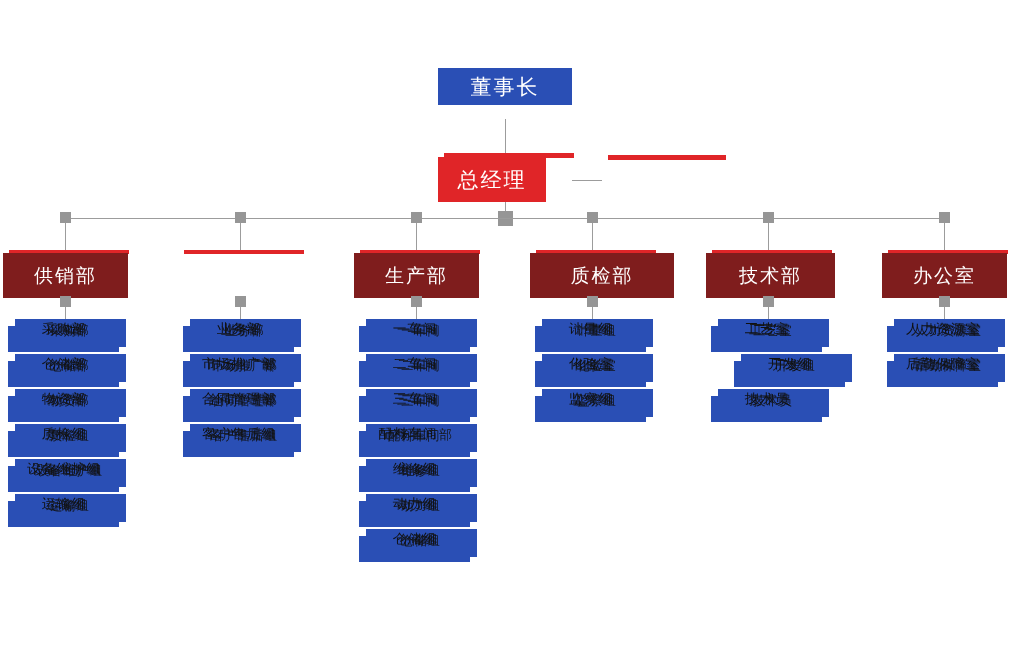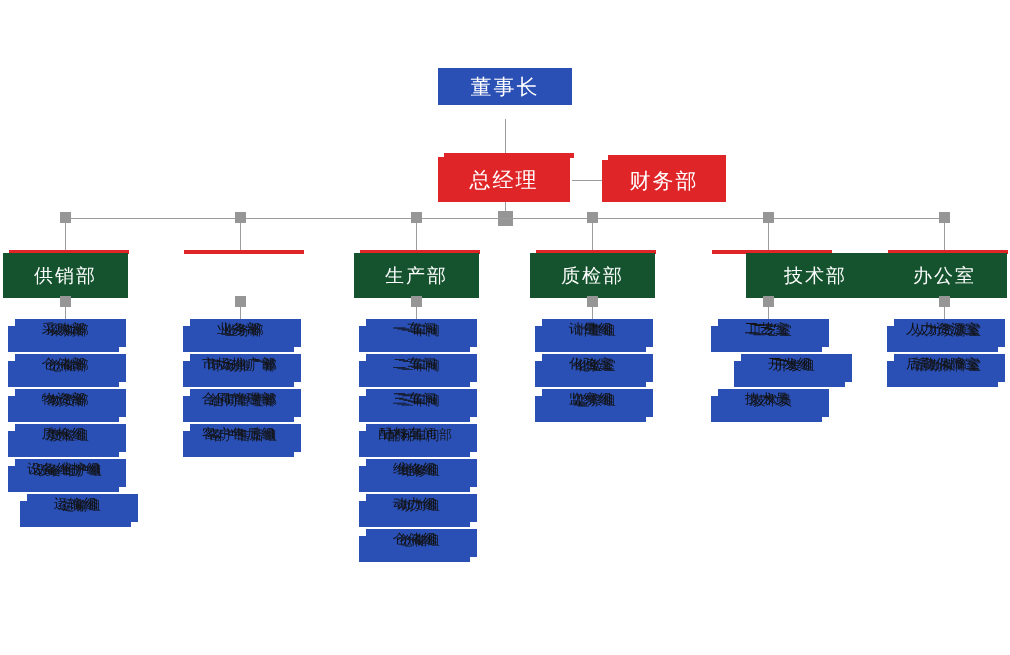--- a/index.html
+++ b/index.html
@@ -37,21 +37,21 @@
   .n-chairman{
     background:#2a4fb5;
     font-size:21px;
   }
   
   .n-red{
     background:#e02528;
     font-size:21px;
   }
   .n-red-sm{
-    background:#14532d;
+    background:#7f1d1d;
     font-size:19px;
   }
 
   
   .red-backbar{
     position:absolute;
     background:#e02528;
   }
 
   
@@ -116,30 +116,27 @@
 
 <div id="chart">
 
   <div class="node n-chairman" style="left:438px;top:68px;width:134px;height:37px;">
     <span>董事长</span>
   </div>
 
   <div class="line-v" style="left:505px;top:119px;height:38px;"></div>
 
   <div class="red-backbar" style="left:444px;top:153px;width:130px;height:5px;"></div>
-  <div class="node n-red" style="left:438px;top:157px;width:132px;height:45px;">
+  <div class="node n-red" style="left:438px;top:157px;width:108px;height:45px;">
     <span>总经理</span>
   </div>
 
   <div class="line-h" style="left:572px;top:180px;width:30px;"></div>
 
   <div class="red-backbar" style="left:608px;top:155px;width:118px;height:5px;"></div>
-  <div class="node n-red" style="left:602px;top:160px;width:124px;height:42px;">
-    <span>财务部</span>
-  </div>
 
   <div class="line-v" style="left:505px;top:202px;height:13px;"></div>
   <div class="conn-node" style="left:498px;top:211px;width:15px;height:15px;"></div>
 
   <div class="line-h" style="left:65px;top:218px;width:880px;"></div>
 
   <div class="conn-node" style="left:60px;top:212px;width:11px;height:11px;"></div>
   <div class="line-v" style="left:65px;top:223px;height:30px;"></div>
   <div class="red-backbar" style="left:9px;top:250px;width:120px;height:4px;"></div>
   <div class="node n-red-sm" style="left:3px;top:253px;width:125px;height:45px;">
@@ -176,21 +173,21 @@
       <span class="glyph" data-t="质检组"><span>质检组</span></span>
     </div>
   </div>
   <div class="sub" style="left:8px;top:463px;">
     <div class="layer-back"></div>
     <div class="layer-front"></div>
     <div class="txt-wrap">
       <span class="glyph" data-t="设备维护组"><span>设备维护组</span></span>
     </div>
   </div>
-  <div class="sub" style="left:20px;top:498px;">
+  <div class="sub" style="left:8px;top:498px;">
     <div class="layer-back"></div>
     <div class="layer-front"></div>
     <div class="txt-wrap">
       <span class="glyph" data-t="运输组"><span>运输组</span></span>
     </div>
   </div>
 
   <div class="conn-node" style="left:235px;top:212px;width:11px;height:11px;"></div>
   <div class="line-v" style="left:240px;top:223px;height:30px;"></div>
   <div class="red-backbar" style="left:184px;top:250px;width:120px;height:4px;"></div>
@@ -281,21 +278,21 @@
     <div class="layer-back"></div>
     <div class="layer-front"></div>
     <div class="txt-wrap">
       <span class="glyph" data-t="仓储组"><span>仓储组</span></span>
     </div>
   </div>
 
   <div class="conn-node" style="left:587px;top:212px;width:11px;height:11px;"></div>
   <div class="line-v" style="left:592px;top:223px;height:30px;"></div>
   <div class="red-backbar" style="left:536px;top:250px;width:120px;height:4px;"></div>
-  <div class="node n-red-sm" style="left:530px;top:253px;width:125px;height:45px;">
+  <div class="node n-red-sm" style="left:530px;top:253px;width:144px;height:45px;">
     <span>质检部</span>
   </div>
   <div class="conn-node" style="left:587px;top:296px;width:11px;height:11px;"></div>
   <div class="line-v" style="left:592px;top:307px;height:18px;"></div>
 
   <div class="sub" style="left:535px;top:323px;">
     <div class="layer-back"></div>
     <div class="layer-front"></div>
     <div class="txt-wrap">
       <span class="glyph" data-t="计量组"><span>计量组</span></span>
@@ -312,21 +309,21 @@
     <div class="layer-back"></div>
     <div class="layer-front"></div>
     <div class="txt-wrap">
       <span class="glyph" data-t="监察组"><span>监察组</span></span>
     </div>
   </div>
 
   <div class="conn-node" style="left:763px;top:212px;width:11px;height:11px;"></div>
   <div class="line-v" style="left:768px;top:223px;height:30px;"></div>
   <div class="red-backbar" style="left:712px;top:250px;width:120px;height:4px;"></div>
-  <div class="node n-red-sm" style="left:746px;top:253px;width:139px;height:45px;">
+  <div class="node n-red-sm" style="left:706px;top:253px;width:129px;height:45px;">
     <span>技术部</span>
   </div>
   <div class="conn-node" style="left:763px;top:296px;width:11px;height:11px;"></div>
   <div class="line-v" style="left:768px;top:307px;height:18px;"></div>
 
   <div class="sub" style="left:711px;top:323px;">
     <div class="layer-back"></div>
     <div class="layer-front"></div>
     <div class="txt-wrap">
       <span class="glyph" data-t="工艺室"><span>工艺室</span></span>

